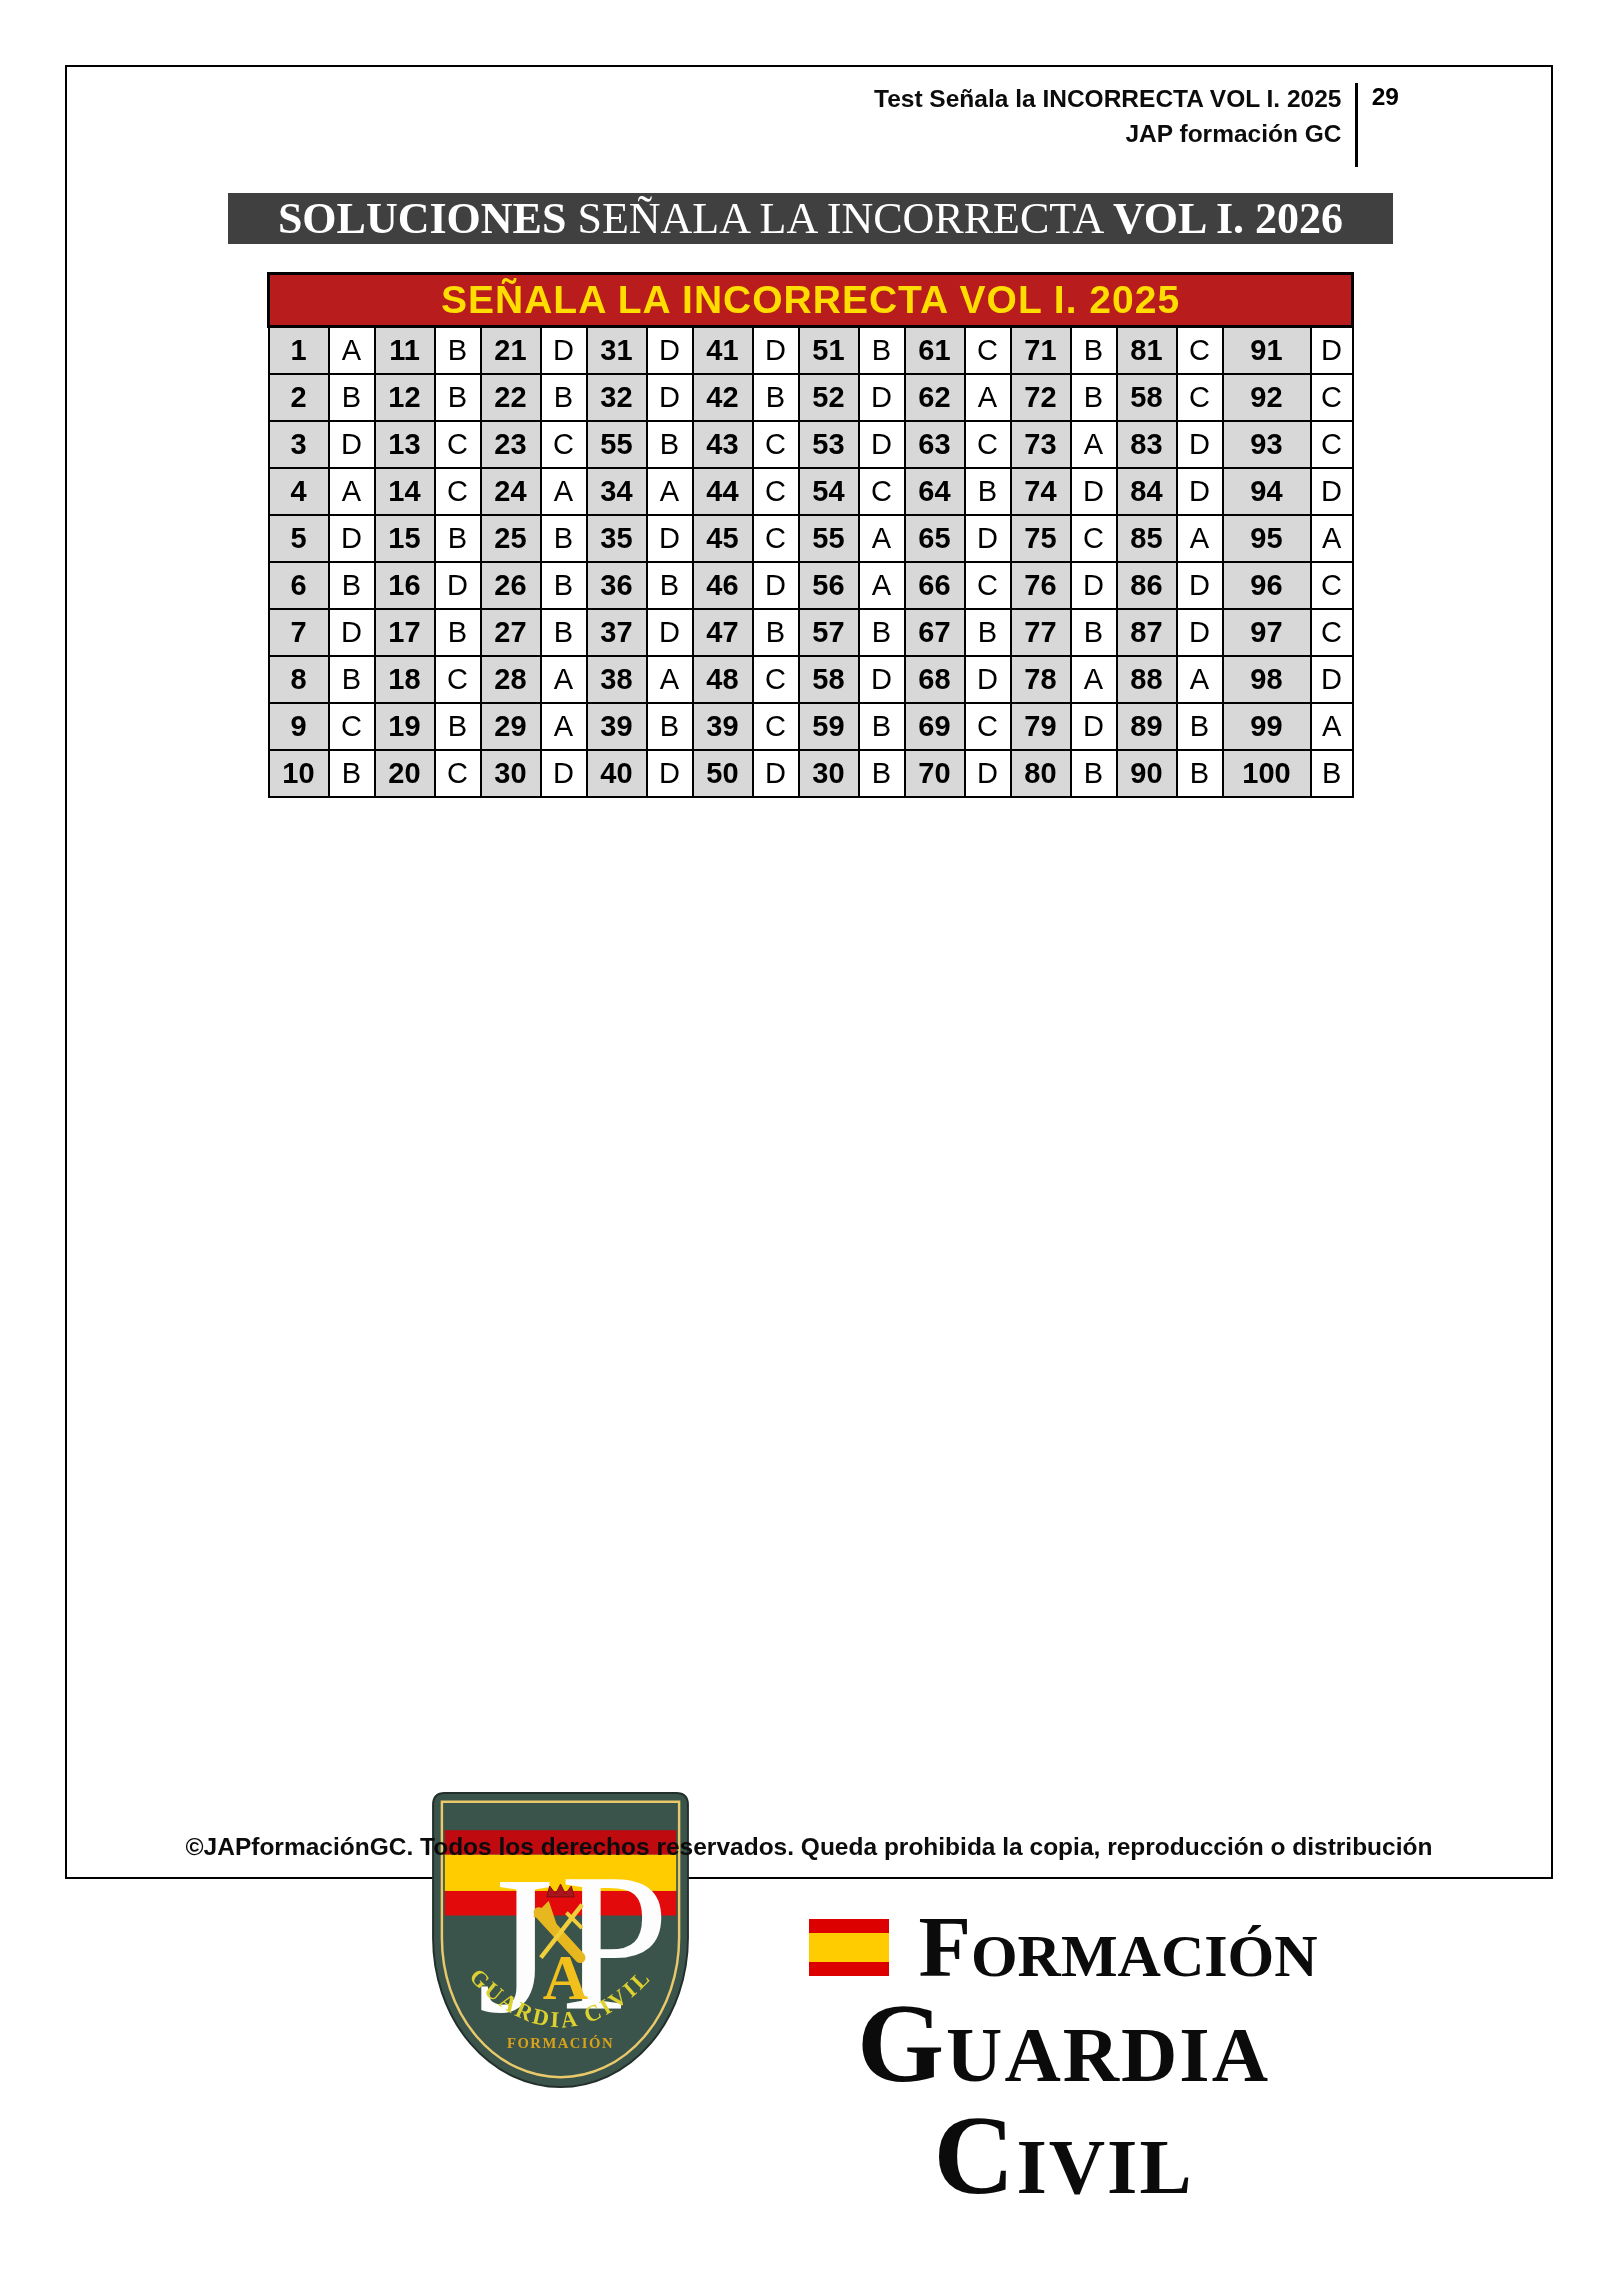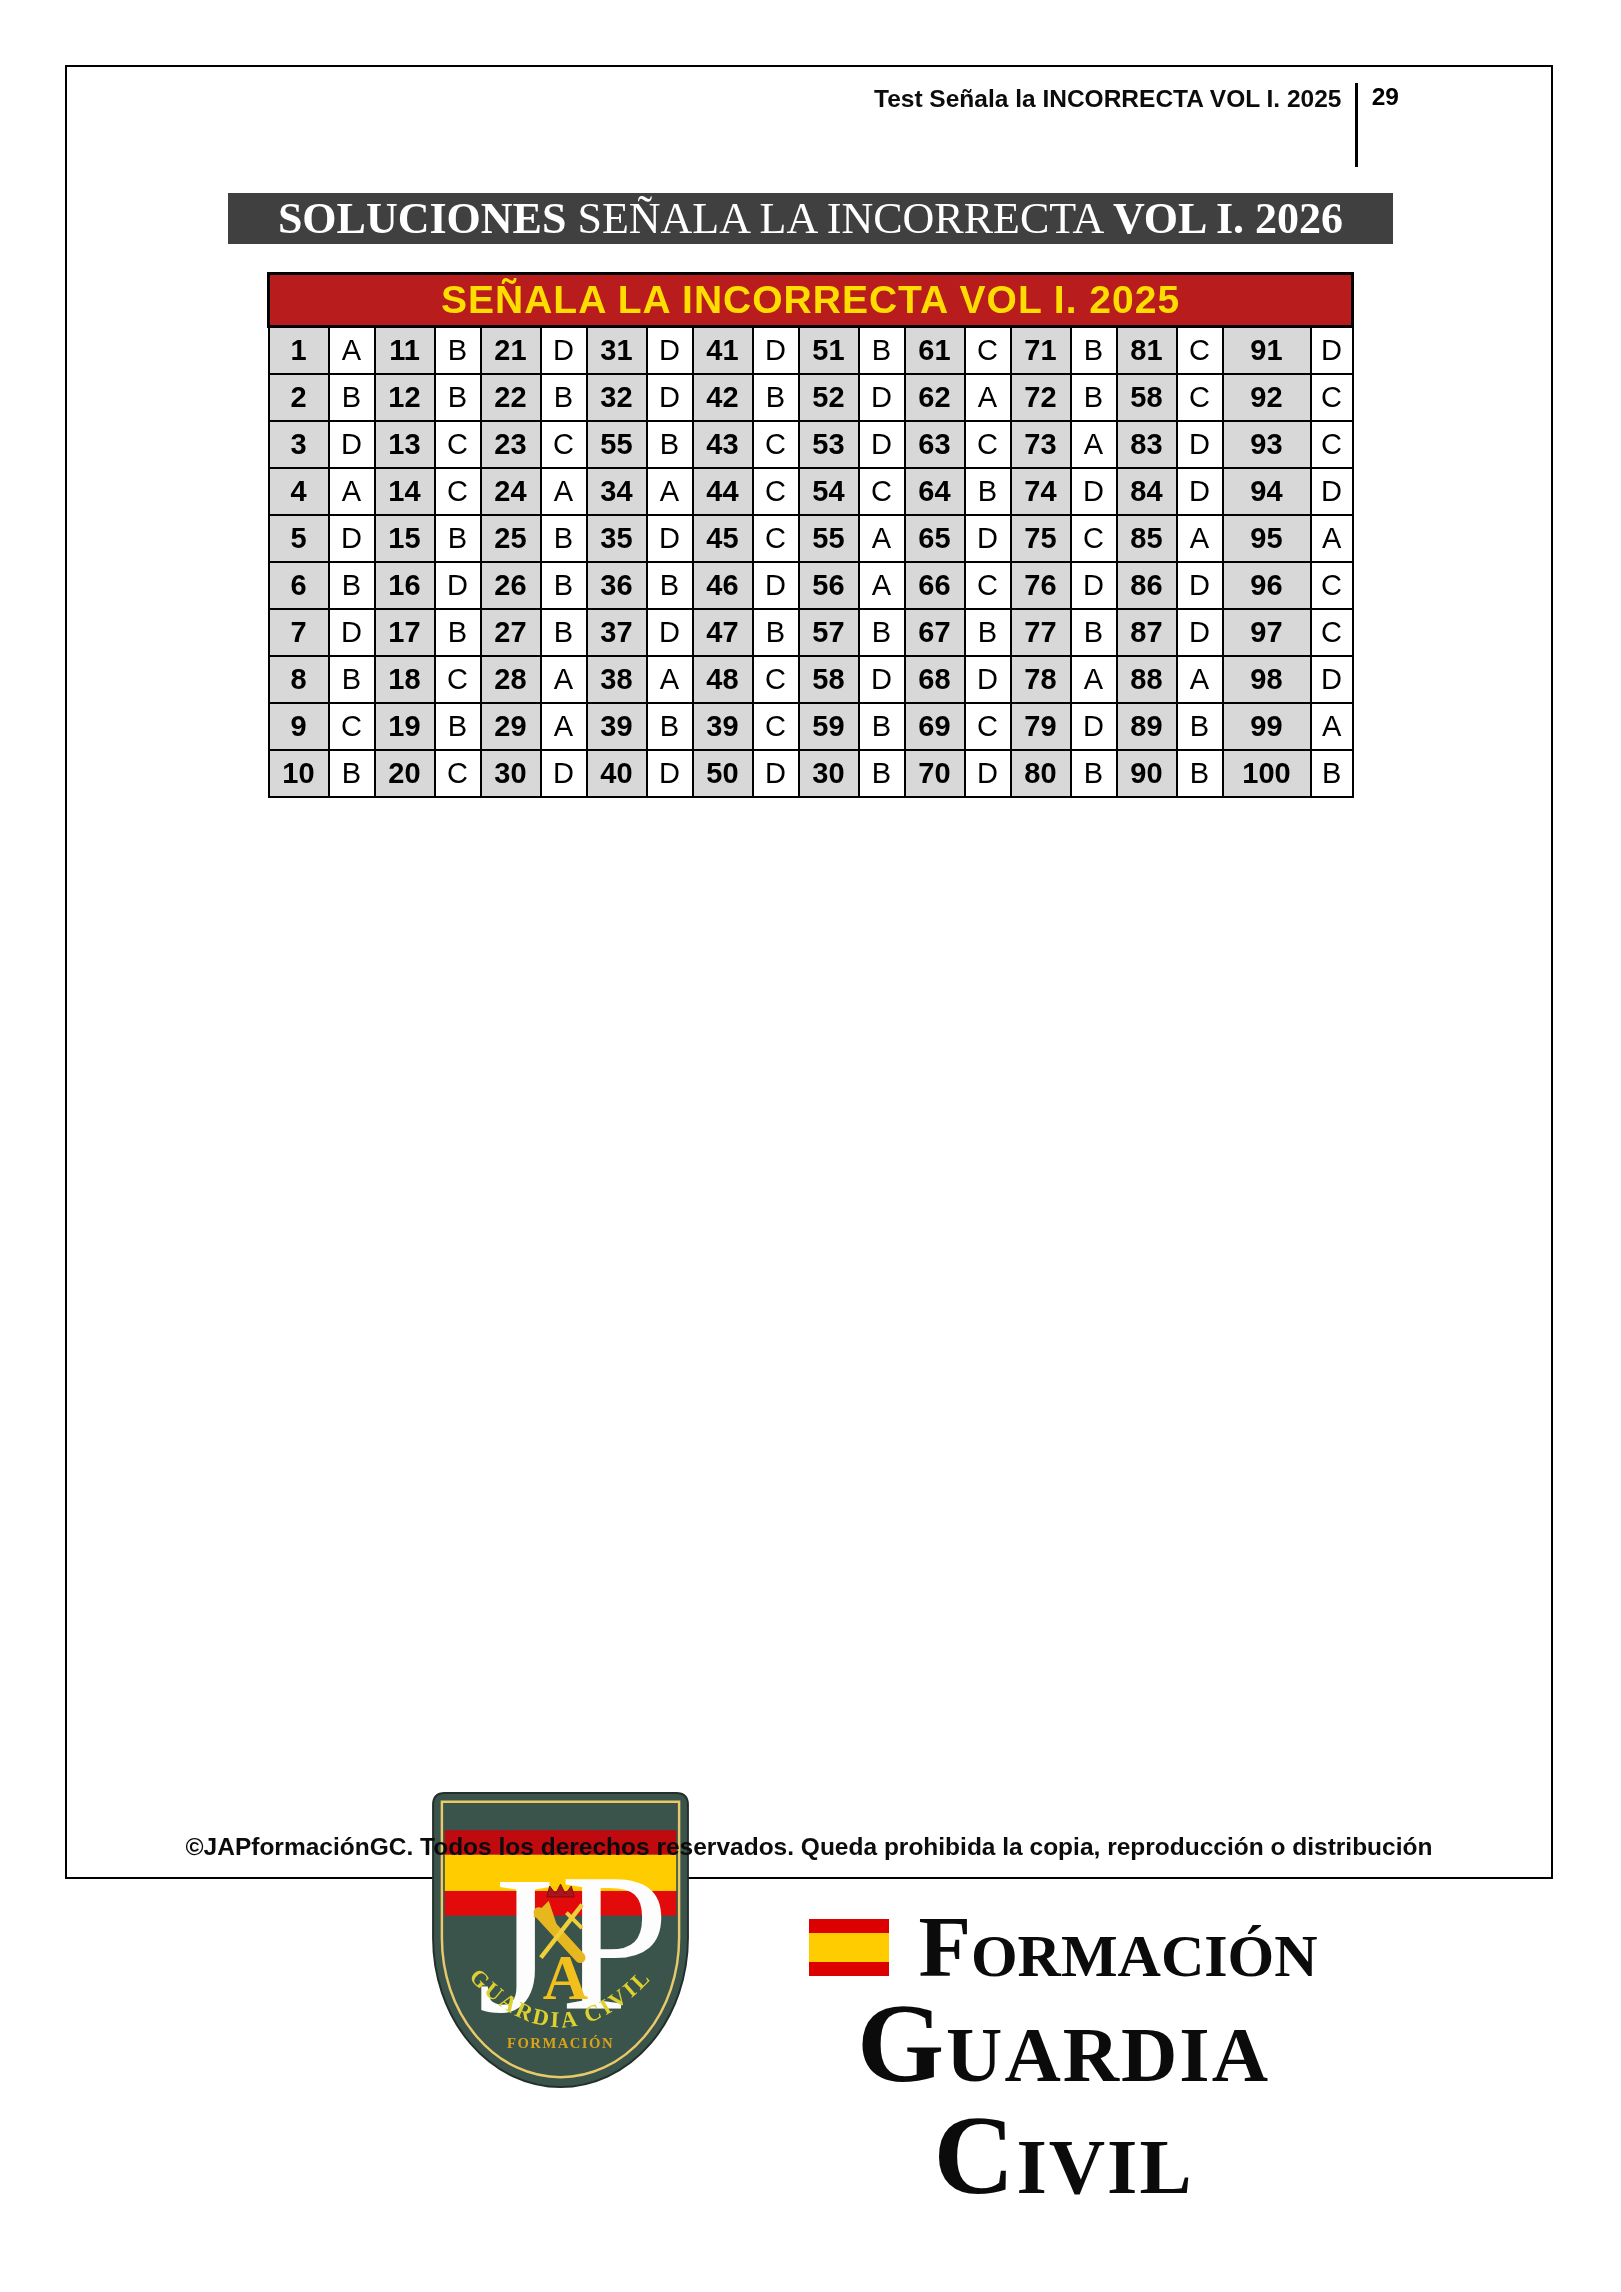--- a/index.html
+++ b/index.html
@@ -50,20 +50,21 @@
 </style>
 </head>
 <body>
 
 <div class="page">
   <div class="frame">
 
     <div class="header">
       <div class="header-text">
         <div>Test Señala la INCORRECTA VOL I. 2025</div>
+        <div>JAP formación GC</div>
       </div>
       <div class="header-divider"></div>
       <div class="page-number">29</div>
     </div>
 
     <div class="solutions-banner"><span class="b">SOLUCIONES</span><span> SEÑALA LA INCORRECTA </span><span class="b">VOL I. 2026</span></div>
 
     <table class="answers">
       <colgroup>
         <col class="cn">

